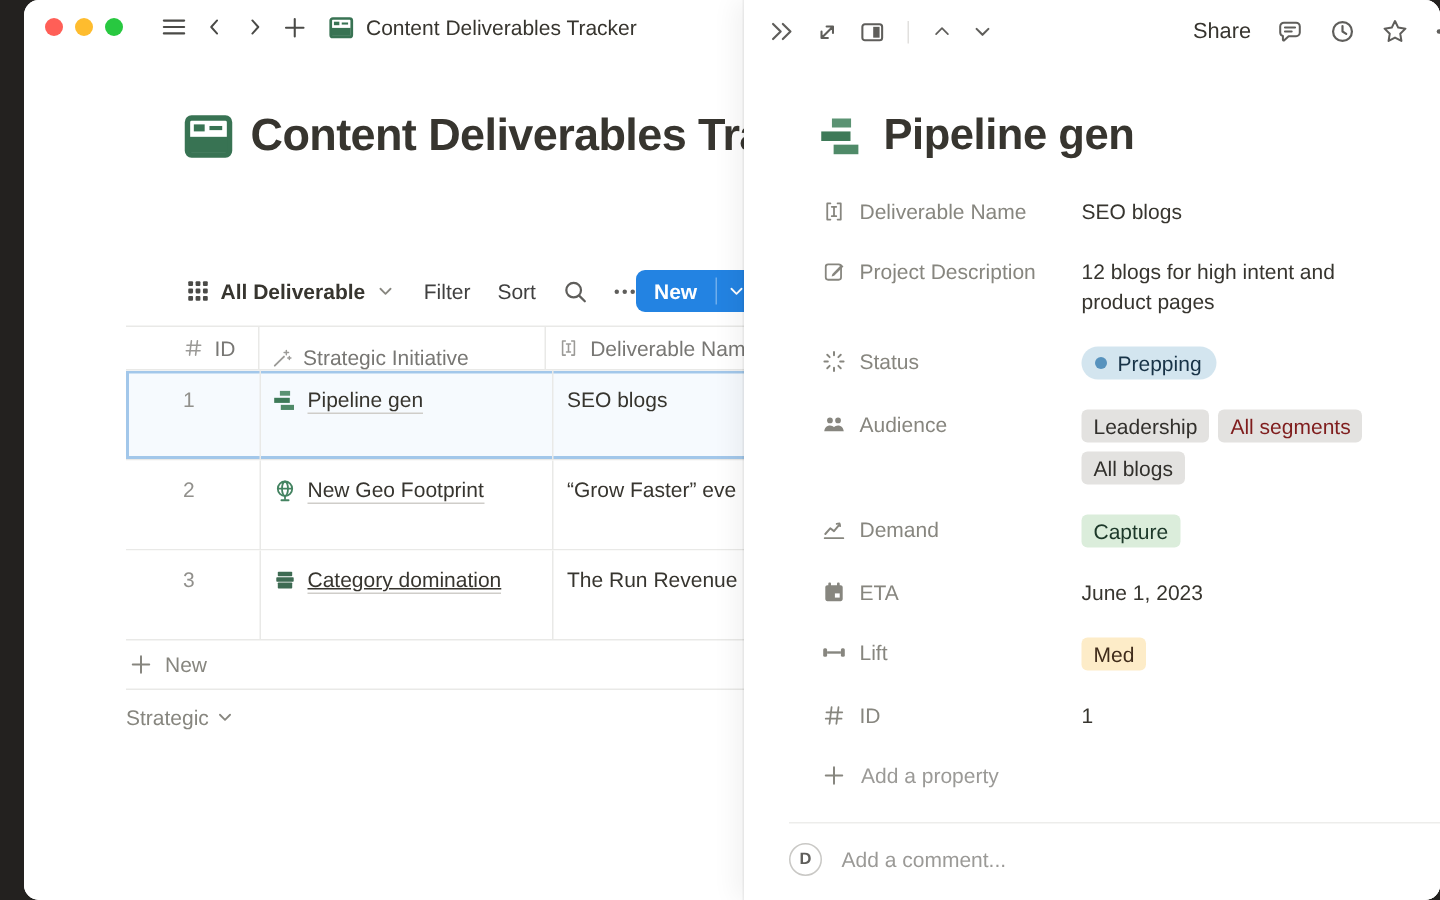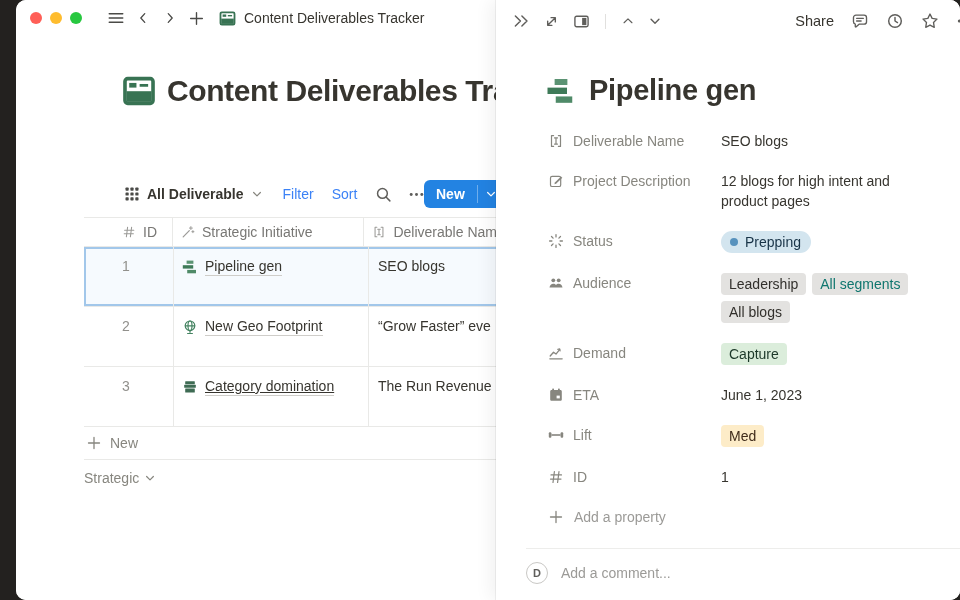--- a/index.html
+++ b/index.html
@@ -33,21 +33,21 @@
   .tb-title { font-size:14px; color:#37352f; white-space:nowrap; }
 
   
   .main { position:absolute; inset:0; background:#fff; }
   .page-head { position:absolute; top:74px; left:106px; display:flex; align-items:center; gap:11px; white-space:nowrap; }
   .page-head h1 { font-size:30px; font-weight:700; letter-spacing:-0.4px; color:#37352f; }
 
   .view-toolbar { position:absolute; top:180px; left:108px; height:28px; display:flex; align-items:center; }
   .vt-view { display:flex; align-items:center; gap:7px; }
   .vt-view .name { font-size:14px; font-weight:700; }
-  .vt-link { font-size:14px; color:#3b82f6; }
+  .vt-link { font-size:14px; color:#404040; }
   .vt-gap20 { width:20px; } .vt-gap18 { width:18px; } .vt-gap16 { width:16px; }
 
   .new-btn { position:absolute; top:180px; left:408px; height:28px; display:flex; align-items:stretch;
              background:#2383e2; border-radius:6px; color:#fff; overflow:hidden; }
   .new-btn .lbl { display:flex; align-items:center; padding:0 12px; font-size:14px; font-weight:600; }
   .new-btn .sep { width:1px; background:rgba(255,255,255,0.35); margin:5px 0; }
   .new-btn .chev { width:26px; display:flex; align-items:center; justify-content:center; color:#fff; }
 
   
   .tbl { position:absolute; top:217px; left:68px; right:0; font-size:14px; }
@@ -224,21 +224,21 @@
     <div class="tbl">
       <div class="thead">
           <div class="th c0 bordered" style="width: 90px;">
             <span class="pi s14">
               <svg viewBox="0 0 16 16" fill="none" stroke="currentColor" stroke-width="1.4" stroke-linecap="round" stroke-linejoin="round">
                 <path d="M6.4 2.5L5 13.5M11 2.5L9.6 13.5M3 5.9h10.5M2.5 10.1H13" stroke-width="1.2"></path>
               </svg>
             </span>
             <span style="white-space: nowrap;">ID</span>
           </div>
-          <div class="th bordered" style="width: 195px;">
+          <div class="th bordered" style="width: 195px; align-items: flex-end;">
             <span class="pi s14">
               <svg viewBox="0 0 16 16" fill="none" stroke="currentColor" stroke-width="1.4" stroke-linecap="round" stroke-linejoin="round">
                 <path d="M2.5 13.5l7-7" stroke-width="1.4"></path>
                 <path d="M11.3 1.8v3.4M9.6 3.5H13M13.6 6.4v2.4M12.4 7.6h2.4" stroke-width="1.1"></path>
               </svg>
             </span>
             <span style="white-space: nowrap;">Strategic Initiative</span>
           </div>
           <div class="th" style="width: 607px;">
             <span class="pi s14">
@@ -446,21 +446,21 @@
                   <circle cx="5.3" cy="5.3" r="1.9"></circle>
                   <circle cx="10.7" cy="5.3" r="1.9"></circle>
                   <path d="M1.5 12.5c.3-2.4 1.9-3.8 3.8-3.8 1.2 0 2.1.5 2.7 1.2.6-.7 1.5-1.2 2.7-1.2 1.9 0 3.5 1.4 3.8 3.8z"></path>
                 </g>
               </svg>
             </span>
             <span>Audience</span>
           </div>
           <div class="prop-value">
             <span class="pill" style="background: rgb(227, 226, 224); color: rgb(50, 48, 44);">Leadership</span>
-            <span class="pill" style="background: rgb(227, 226, 224); color: #0f766e;">All segments</span>
+            <span class="pill" style="background: rgb(227, 226, 224); color: #7f1d1d;">All segments</span>
             <span class="pill" style="background: rgb(227, 226, 224); color: rgb(50, 48, 44);">All blogs</span>
           </div>
         </div>
         <div class="prop-row">
           <div class="prop-label">
             <span class="pi ">
               <svg viewBox="0 0 16 16" fill="none" stroke="currentColor" stroke-width="1.4" stroke-linecap="round" stroke-linejoin="round">
                 <path d="M1.8 13.8h12.4" stroke-width="1.2"></path>
                 <path d="M2.2 11l3.3-3.8 2.5 1.9 3.6-4.4" stroke-width="1.3"></path>
                 <path d="M9.8 4.3l1.9-.4.4 1.9" stroke-width="1.2"></path>

